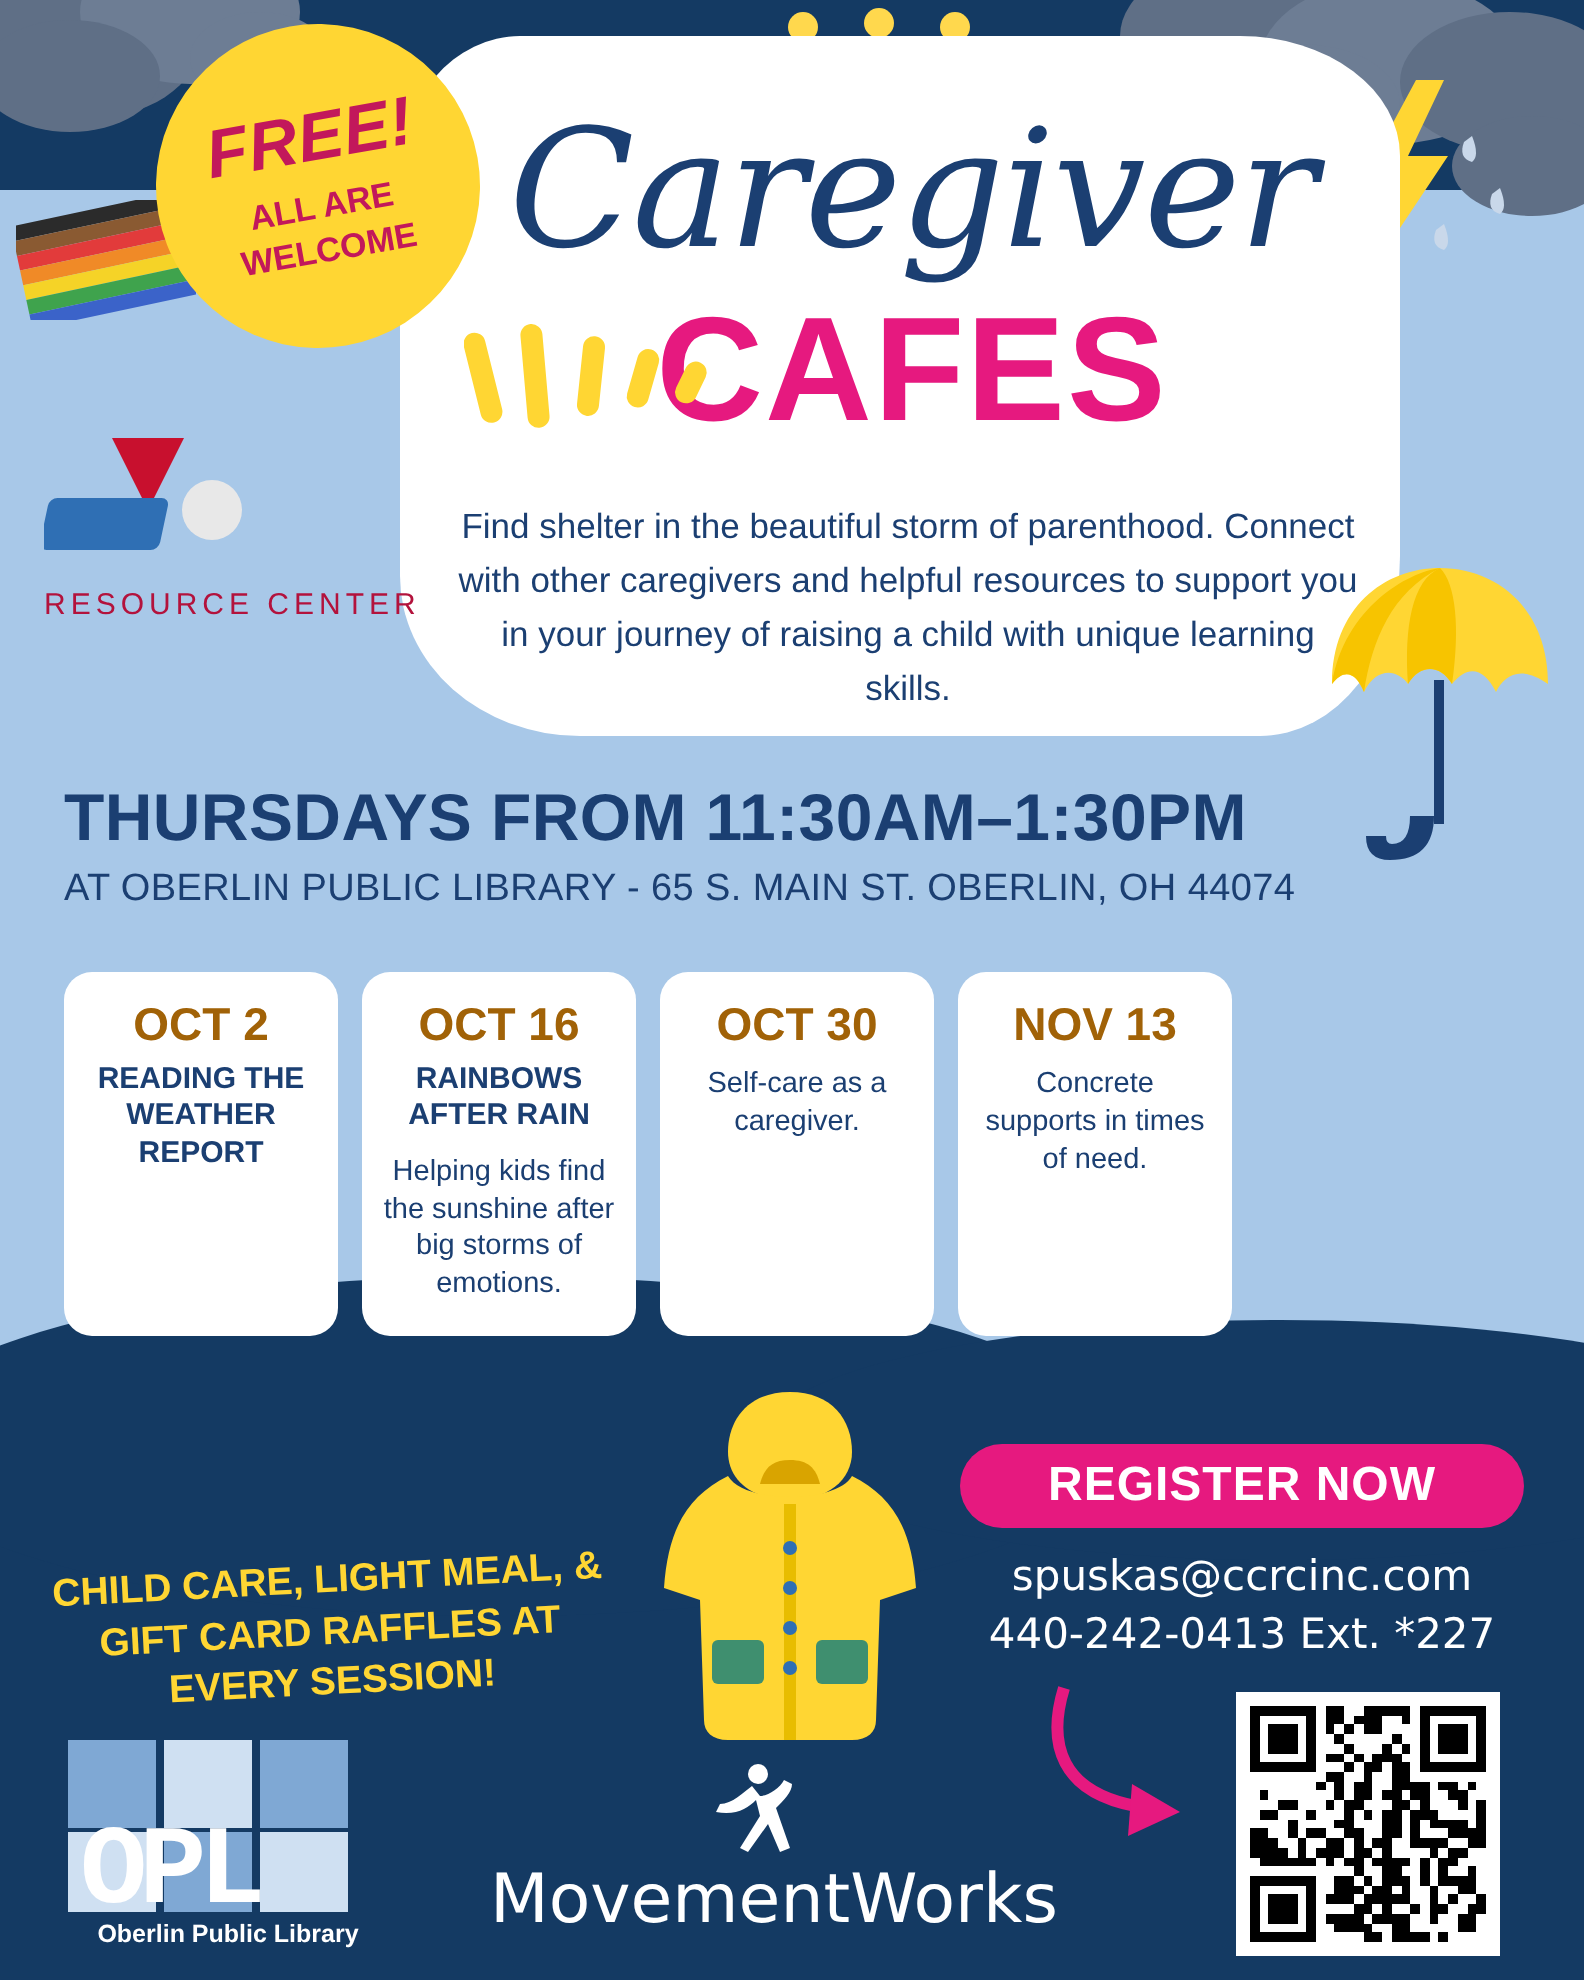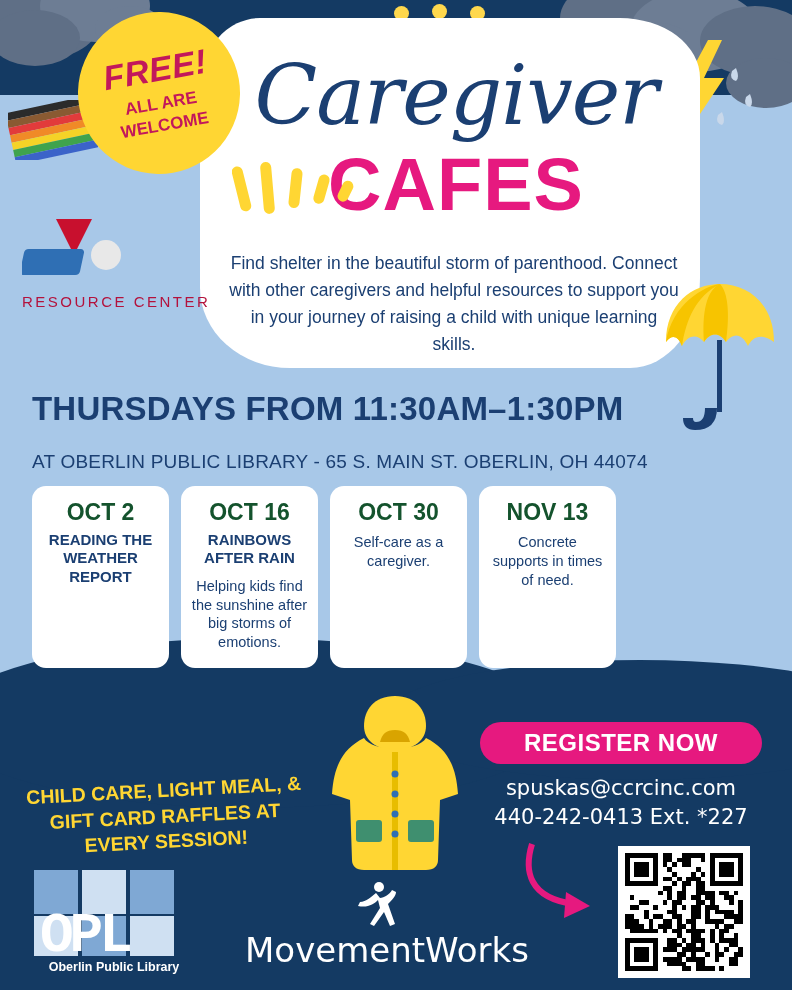--- a/index.html
+++ b/index.html
@@ -112,35 +112,35 @@
   .rainbow-heart { position: absolute; left: 8px; top: 100px; width: 90px; height: 60px; z-index: 7; }
 
   
   .when {
     position: absolute; left: 32px; top: 390px; width: 720px;
     font-size: 33px; font-weight: bold; color: #1b3f72;
     letter-spacing: .2px;
     z-index: 7;
   }
   .where {
-    position: absolute; left: 32px; top: 451px; width: 720px;
+    position: absolute; left: 32px; top: 434px; width: 720px;
     font-size: 19px; color: #1b3f72; letter-spacing: .2px;
     z-index: 7;
   }
 
   
   .cards {
     position: absolute; left: 32px; top: 486px; width: 728px;
     display: flex; gap: 12px; z-index: 7;
   }
   .card {
     background: #fff; border-radius: 14px; width: 137px; padding: 14px 10px 16px;
     text-align: center;
   }
-  .card .date { font-size: 23px; font-weight: bold; color: #14532d; line-height: 1.05; }
+  .card .date { font-size: 23px; font-weight: bold; color: #a16207; line-height: 1.05; }
   .card .ctitle {
     font-size: 15px; font-weight: bold; color: #1b3f72; margin-top: 7px; line-height: 1.22;
     text-transform: uppercase;
   }
   .card .cdesc { font-size: 14.5px; color: #1b3f72; margin-top: 9px; line-height: 1.3; }
 
   
   .raincoat { position: absolute; left: 320px; top: 690px; width: 150px; height: 185px; z-index: 8; }
 
   

